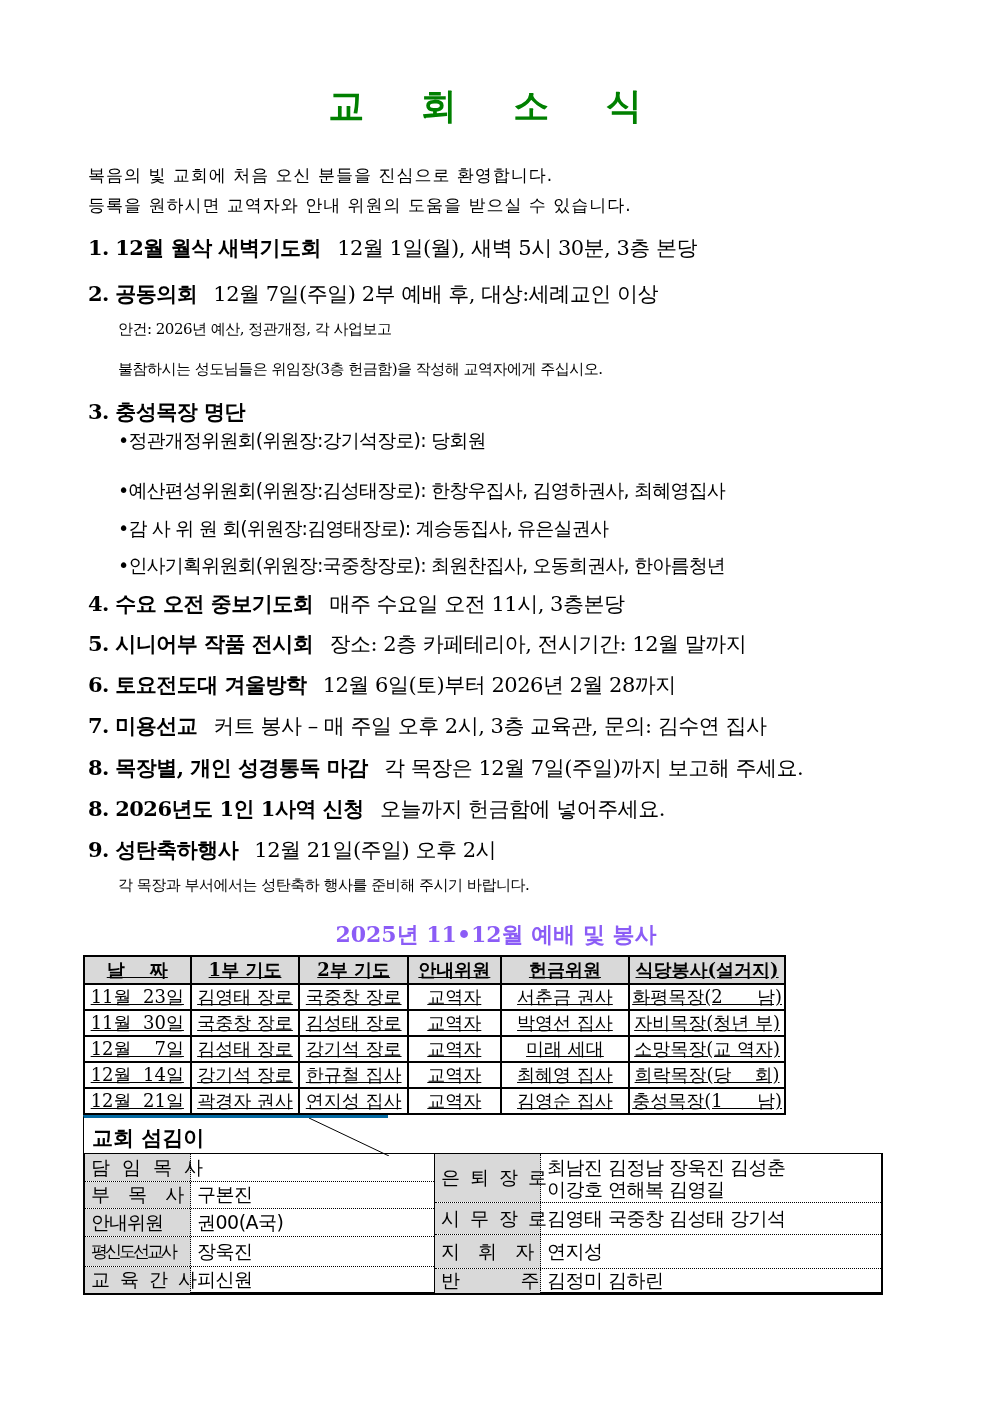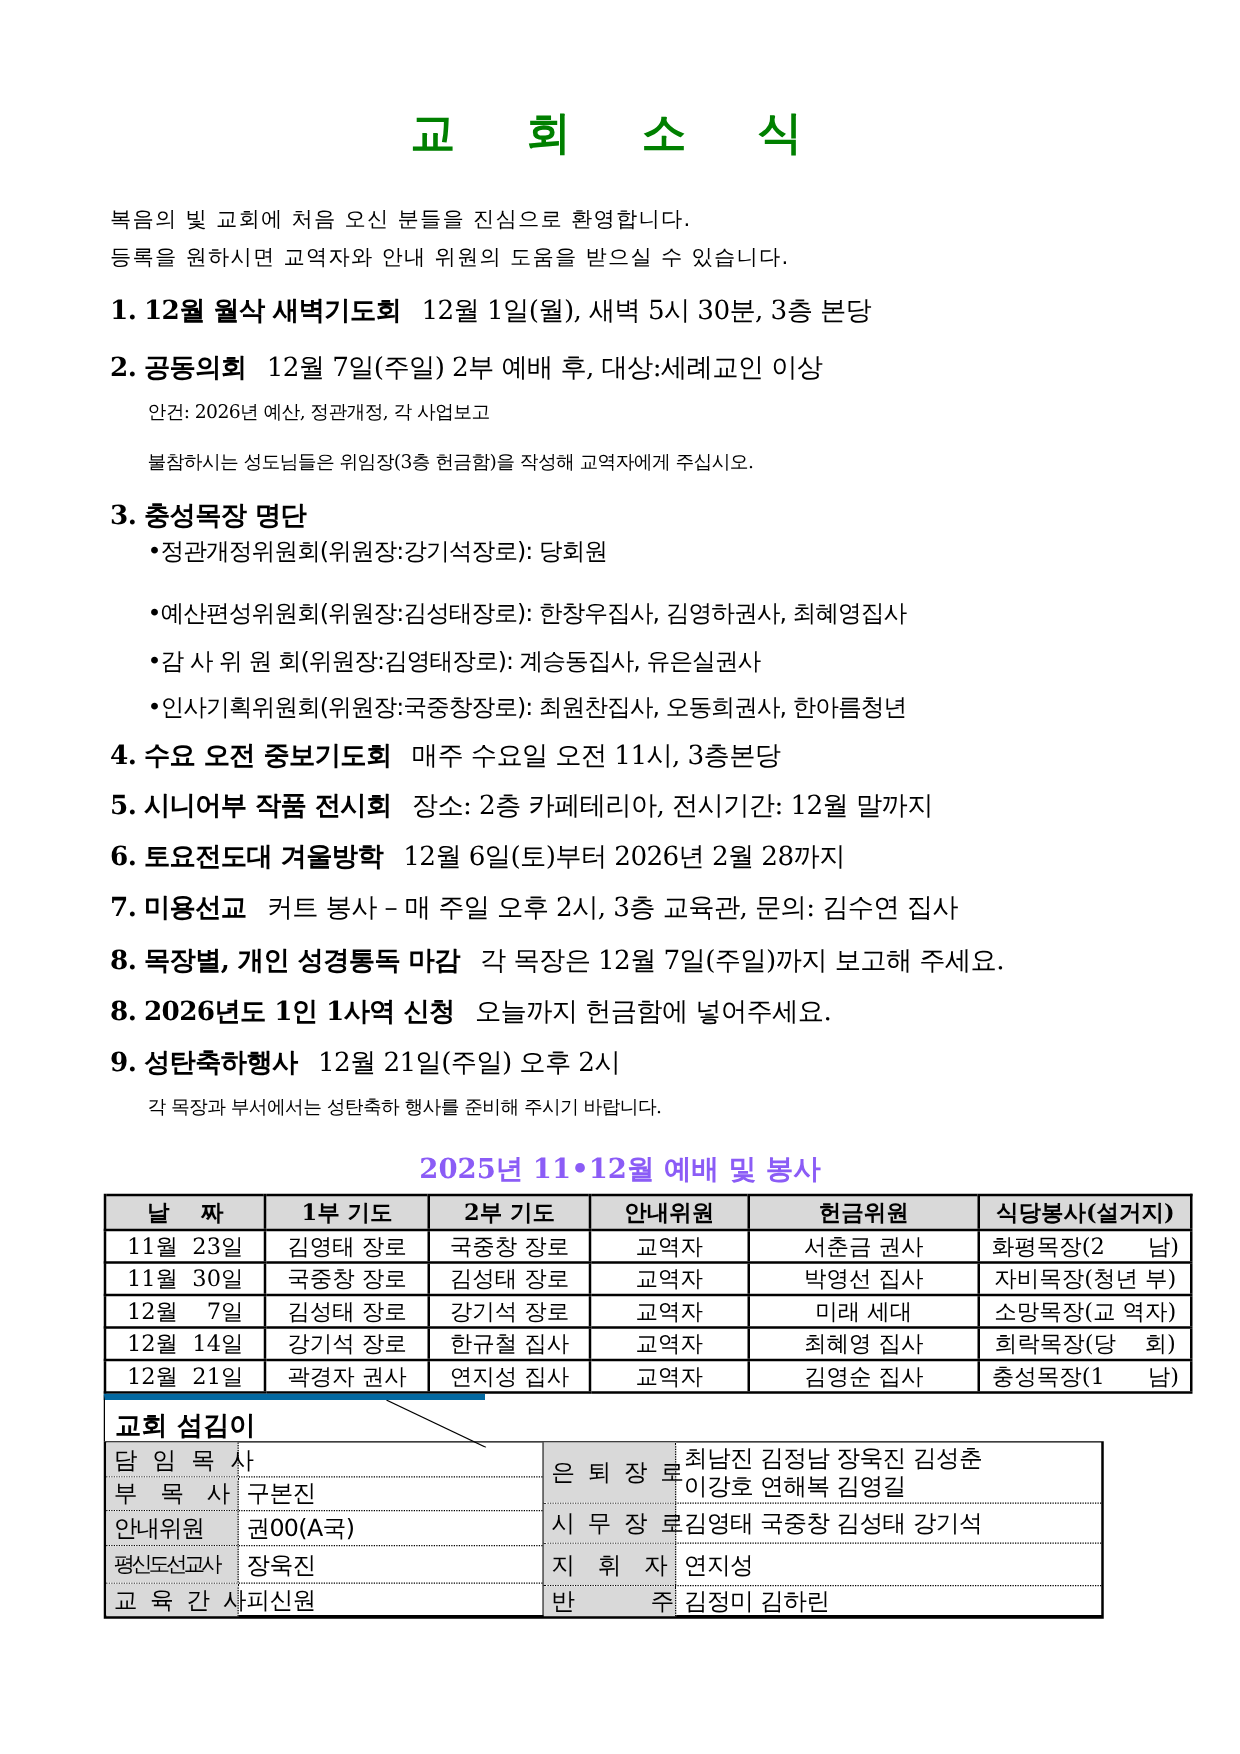--- a/index.html
+++ b/index.html
@@ -24,37 +24,37 @@
     .line .body { font-weight: normal; }
     .sub { position: absolute; left: 118px; font-size: 15px; white-space: nowrap; font-family: "DejaVu Serif", serif; letter-spacing: -0.5px; }
     .bullet { position: absolute; left: 118px; font-size: 19px; white-space: nowrap; font-family: "DejaVu Sans", sans-serif; letter-spacing: -0.8px; }
 
     .sched-title {
       position: absolute; left: 0; top: 920px; width: 992px; text-align: center;
       font-size: 22px; font-weight: bold; color: #8b5cf6; font-family: "DejaVu Serif", serif;
     }
 
     table.sched {
-      position: absolute; left: 83px; top: 955px; width: 871px;
+      position: absolute; left: 83px; top: 955px; width: 703px;
       border-collapse: collapse; border: 2px solid #000;
-      font-family: "DejaVu Serif", serif; font-size: 18px;
+      font-family: "DejaVu Serif", serif; font-size: 18px; text-decoration: underline;
     }
     table.sched th, table.sched td {
       border: 1px solid #000; border-left: 2px solid #000; height: 26px;
       text-align: center; padding: 0 2px; white-space: nowrap;
     }
     table.sched th { background: #d9d9d9; font-weight: bold; height: 28px; border-bottom: 2px solid #000; }
     table.sched td { border-bottom: 2px solid #000; }
 
     .staff-box {
       position: absolute; left: 83px; top: 1115px; width: 800px; height: 180px;
     }
     .staff-header {
       position: absolute; left: 0; top: 0; width: 305px; height: 38px;
-      border-top: 5px solid #0369a1; border-left: 1px solid #000;
+      border-top: 3px solid #0369a1; border-left: 1px solid #000;
     }
     .staff-header-label {
       position: absolute; left: 8px; top: 6px; font-size: 21px; font-weight: bold;
       font-family: "DejaVu Sans", sans-serif;
     }
     .staff-diag {
       position: absolute; left: 225px; top: 0; width: 80px; height: 38px;
     }
     .staff-grid {
       position: absolute; left: 0; top: 38px; width: 800px; height: 142px;

